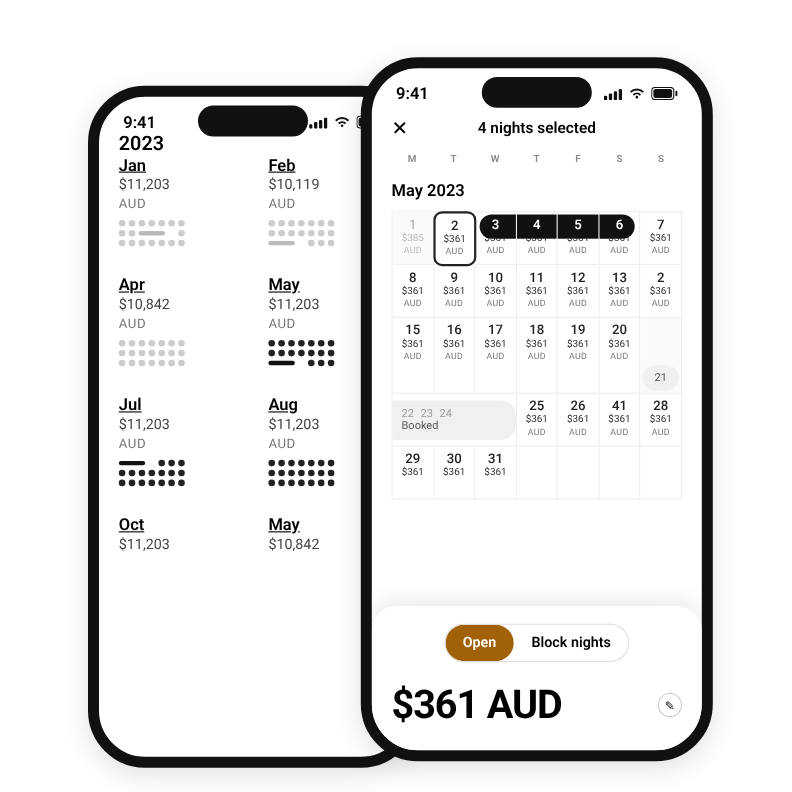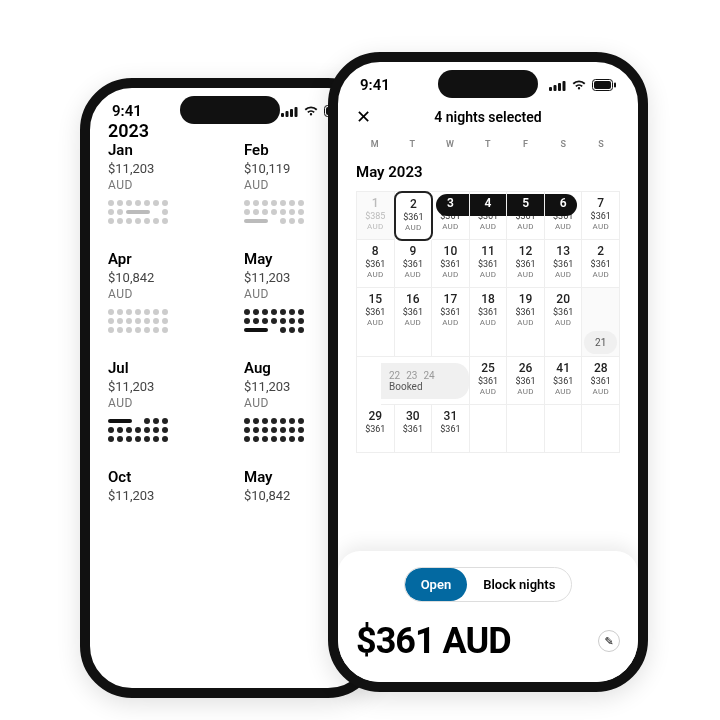--- a/index.html
+++ b/index.html
@@ -47,21 +47,21 @@
     width: 22px; height: 22px;
     border-radius: 50%;
     background: linear-gradient(135deg,#b7d7a8,#c5e3b8);
     border: 1px solid #ddd;
     flex-shrink:0;
   }
   .listing-name { font-size: 14px; font-weight: 500; }
   .year-head { font-size: 18px; font-weight: 600; }
   .months-grid { display: grid; grid-template-columns: 1fr 1fr; gap: 26px 28px; }
   .mcell { display:flex; flex-direction:column; gap:2px; }
-  .m-name { font-size: 15px; font-weight: 600; }
+  .m-name { font-size: 15px; font-weight: 600; text-decoration: underline; }
   .m-amt  { font-size: 13px; color:#444; }
   .m-cur  { font-size: 12px; color:#777; letter-spacing:.5px; }
   .m-mini {
     margin-top: 6px;
     display:grid;
     grid-template-columns: repeat(7,6px);
     grid-auto-rows: 6px;
     gap:3px;
   }
   .dot { width:6px; height:6px; border-radius:3px; background:#ccc; }
@@ -104,21 +104,20 @@
     background:#111; z-index:0;
   }
   .sel-strip.first { left:4px; border-radius:12px 0 0 12px; }
   .sel-strip.last  { right:4px; border-radius:0 12px 12px 0; }
   .day.sel .n { color:#fff; position:relative; z-index:1; font-weight:600; }
   .booked-row {
     grid-column: 1 / 4;
     display:flex; align-items:center;
     border-right:1px solid #eee; border-bottom:1px solid #eee;
     min-height:48px;
-    margin-left:24px;
   }
   .booked-pill {
     background:#f0f0f0; border-radius:0 14px 14px 0;
     font-size:10px; color:#555; padding:7px 12px 7px 8px;
     width:100%;
   }
   .round-pill {
     background:#f0f0f0; border-radius:14px;
     font-size:10px; color:#555; padding:6px 0;
     width:calc(100% - 4px); text-align:center;margin-top:39px;
@@ -130,21 +129,21 @@
     border-top-left-radius:22px; border-top-right-radius:22px;
     box-shadow: 0 -6px 18px rgba(0,0,0,.08);
     padding: 16px 18px 20px;
     display:flex; flex-direction:column; gap:18px;
   }
   .seg {
     display:inline-flex; align-self:center;
     border:1px solid #ddd; border-radius:22px; overflow:hidden;
   }
   .seg > div { padding:9px 16px; font-size:13px; font-weight:600; }
-  .seg .on { background:#0369a1; color:#fff; border-radius:22px; }
+  .seg .on { background:#a16207; color:#fff; border-radius:22px; }
   .price-row { display:flex; align-items:center; gap:10px; }
   .price-big { font-size:36px; font-weight:700; letter-spacing:-1px; }
   .edit-ico {
     width:22px; height:22px; border-radius:11px;
     border:1px solid #ccc; display:flex; align-items:center; justify-content:center;
     font-size:11px;
     margin-left:auto;
   }
   
   svg { display:block; }

